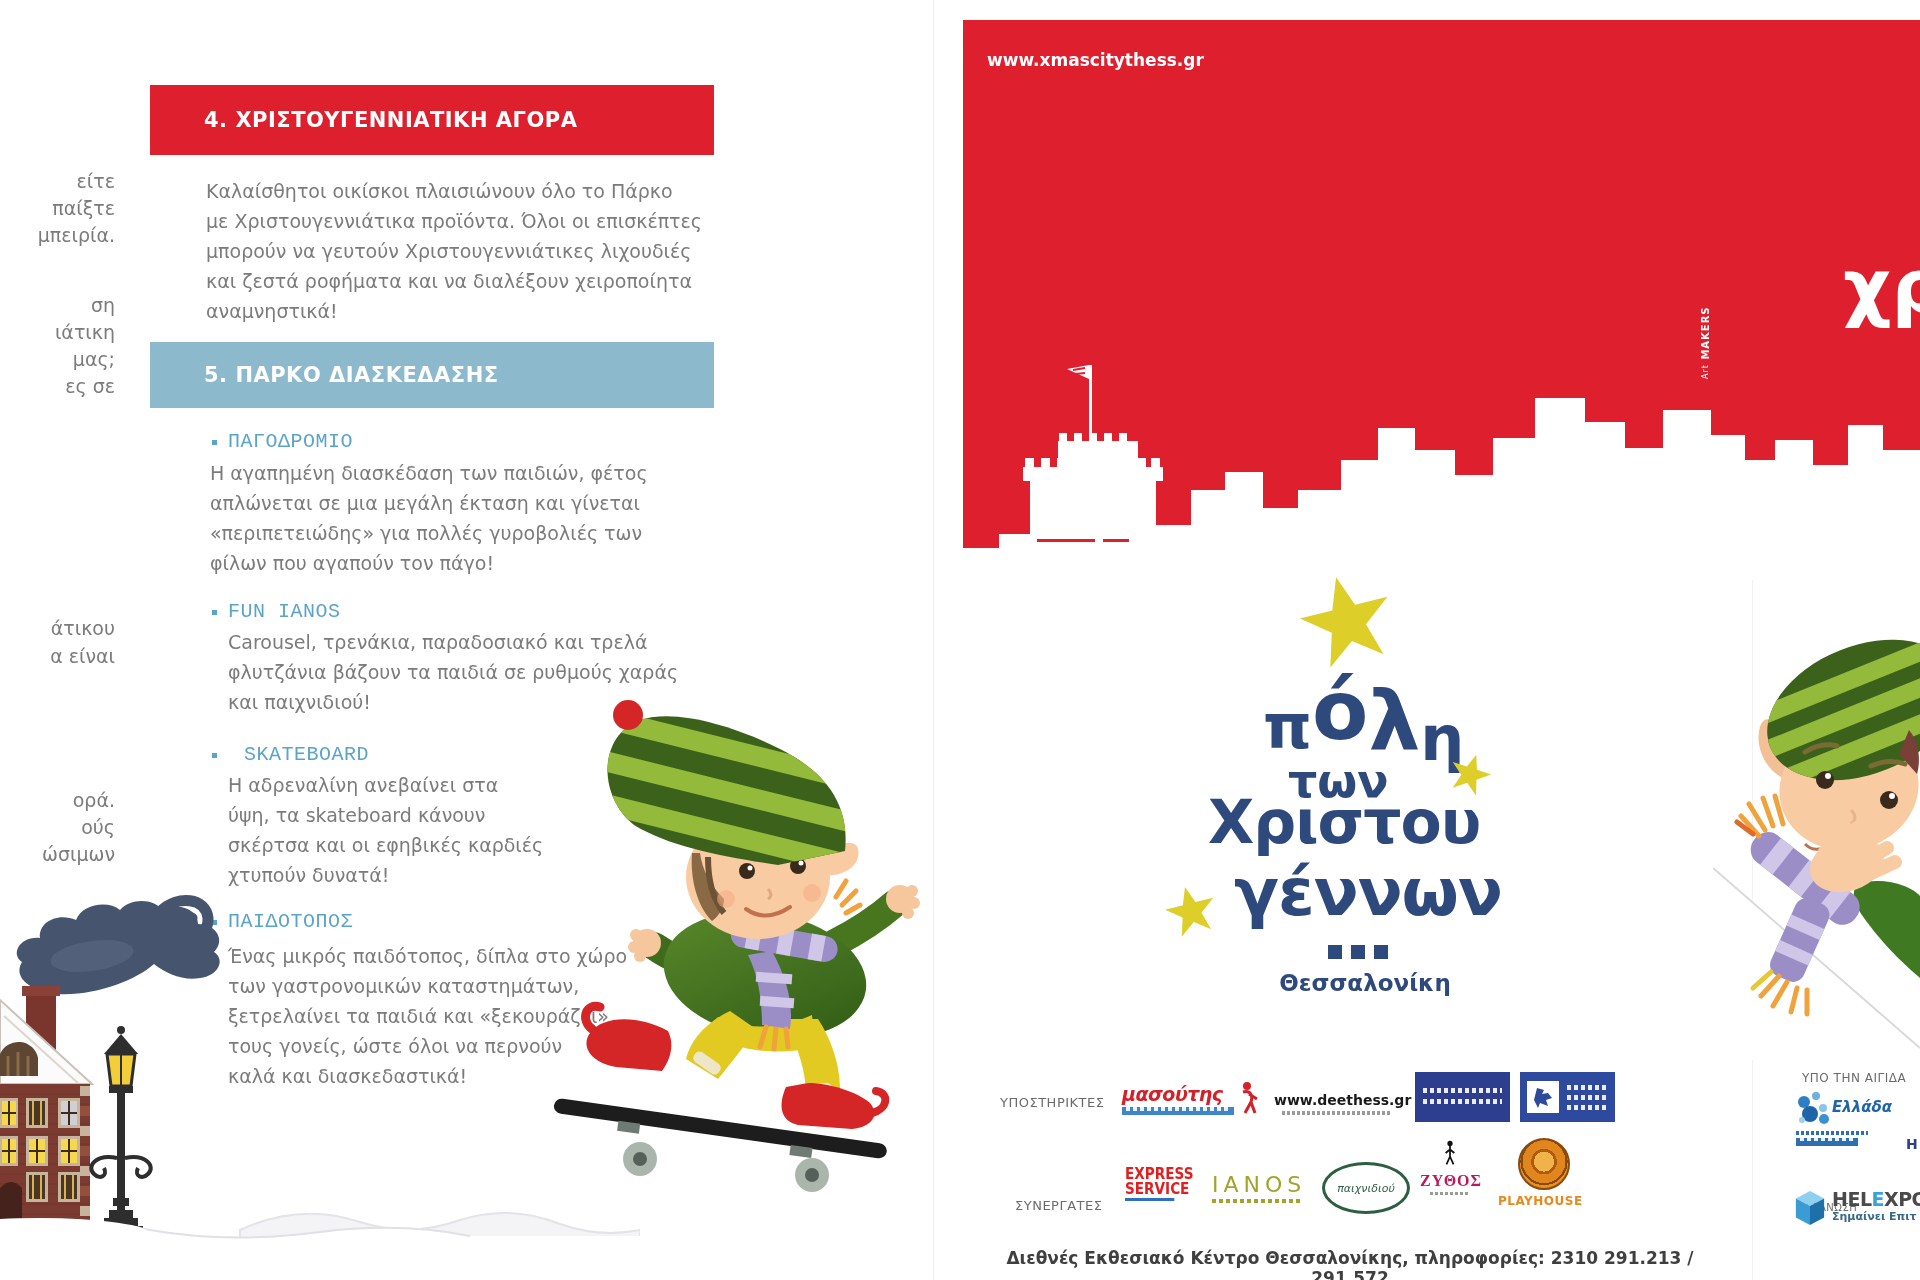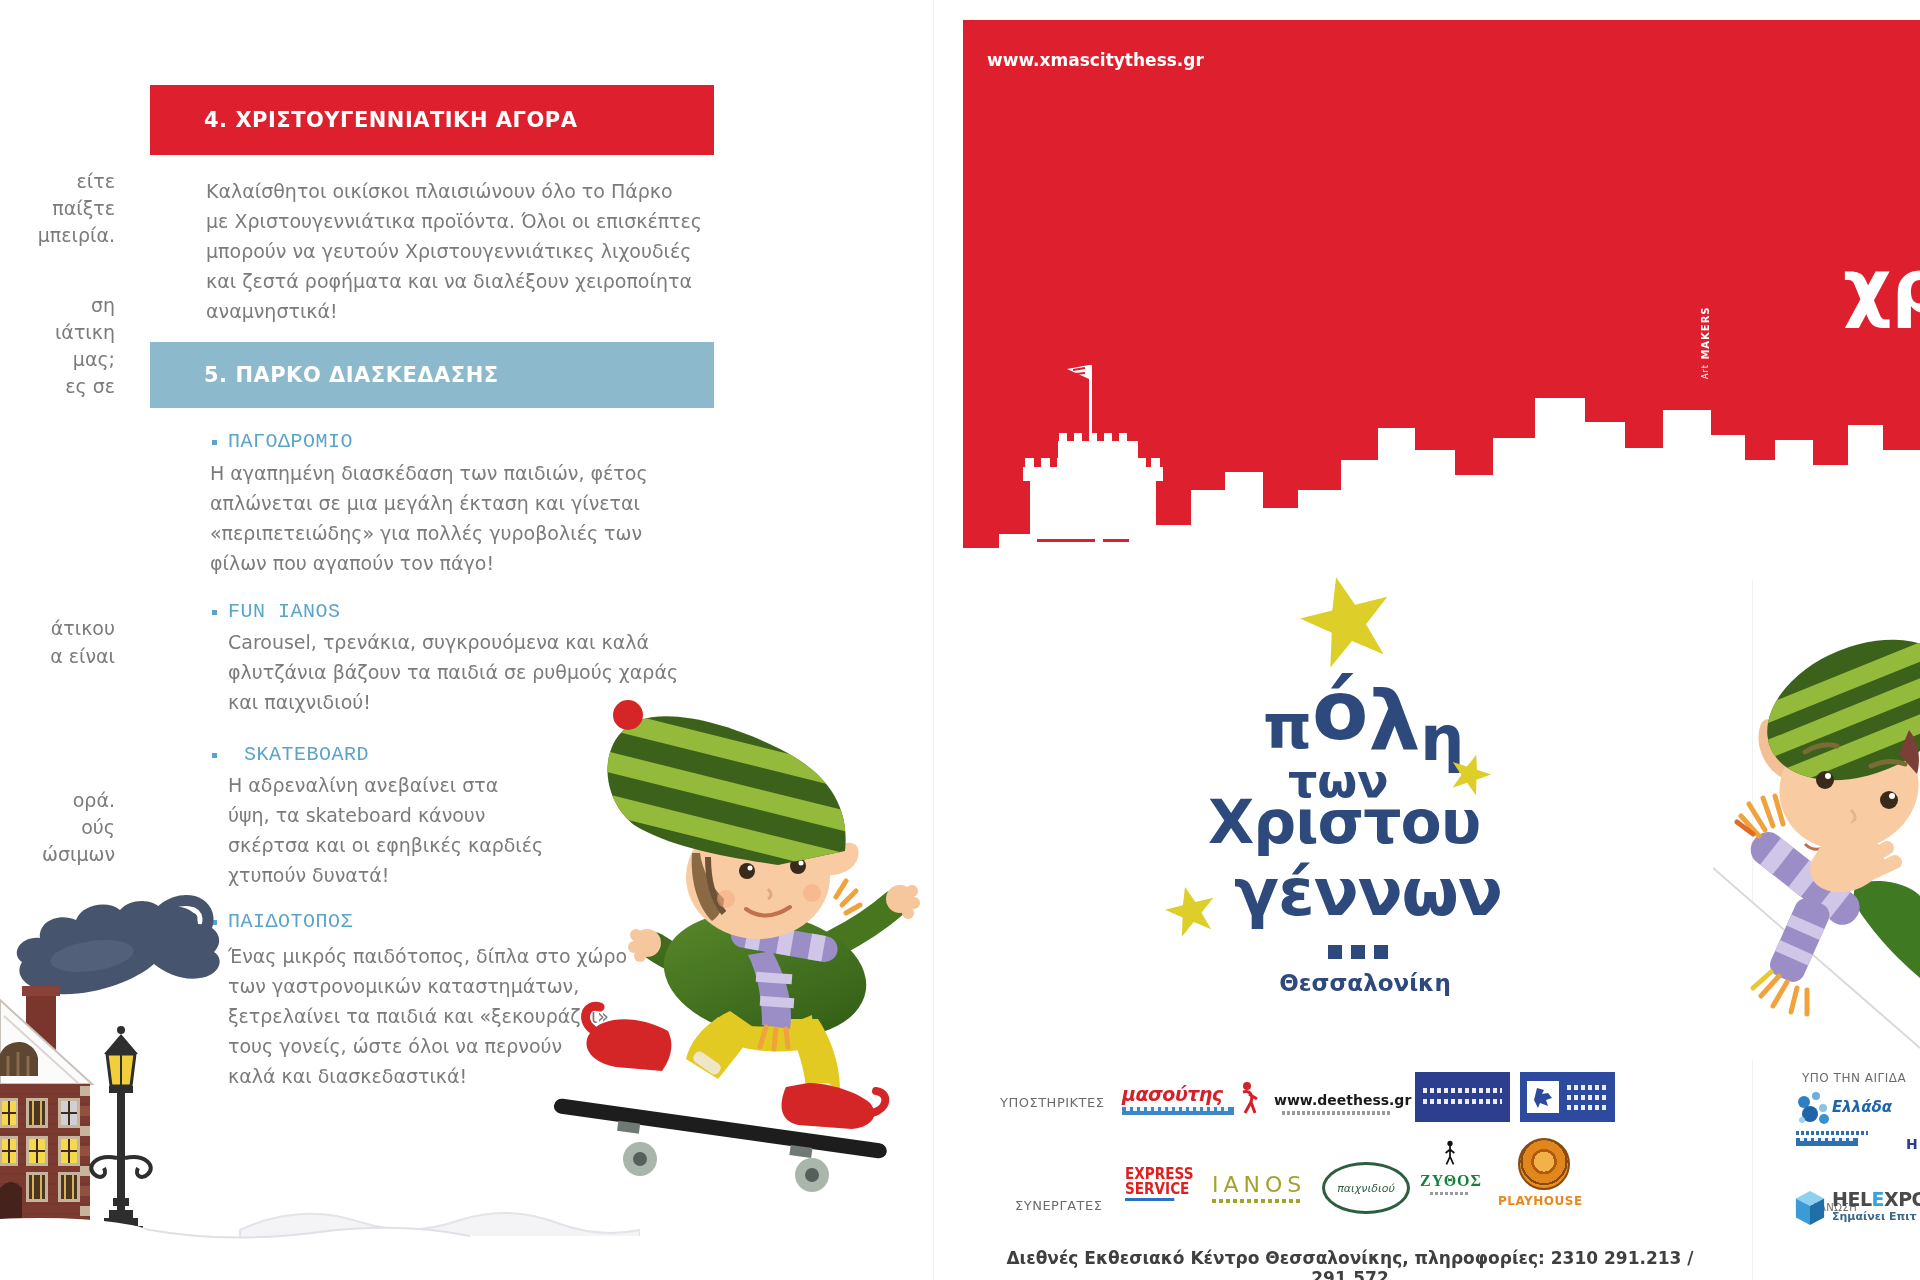--- a/index.html
+++ b/index.html
@@ -55,21 +55,21 @@
 
 <div class="bdot" style="left:212px;top:440px;"></div>
 <div class="btitle" style="left:228px;top:430px;">ΠΑΓΟΔΡΟΜΙΟ</div>
 <div class="para" style="left:210px;top:458px;width:520px;">Η αγαπημένη διασκέδαση των παιδιών, φέτος
 απλώνεται σε μια μεγάλη έκταση και γίνεται
 «περιπετειώδης» για πολλές γυροβολιές των
 φίλων που αγαπούν τον πάγο!</div>
 
 <div class="bdot" style="left:212px;top:610px;"></div>
 <div class="btitle" style="left:228px;top:600px;">FUN IANOS</div>
-<div class="para" style="left:228px;top:627px;width:520px;">Carousel, τρενάκια, συγκρουόμενα και καλά
+<div class="para" style="left:228px;top:627px;width:520px;">Carousel, τρενάκια, παραδοσιακό και τρελά
 φλυτζάνια βάζουν τα παιδιά σε ρυθμούς χαράς
 και παιχνιδιού!</div>
 
 <div class="bdot" style="left:212px;top:753px;"></div>
 <div class="btitle" style="left:228px;top:743px;margin-left:16px;">SKATEBOARD</div>
 <div class="para" style="left:228px;top:770px;width:380px;">Η αδρεναλίνη ανεβαίνει στα
 ύψη, τα skateboard κάνουν
 σκέρτσα και οι εφηβικές καρδιές
 χτυπούν δυνατά!</div>
 
@@ -333,21 +333,21 @@
   <div style="width:88px;height:4px;margin-top:2px;background:repeating-linear-gradient(90deg,#a3a32b 0 4px,transparent 4px 7px);"></div>
 </div>
 <div class="abs" style="left:1322px;top:1162px;width:82px;height:46px;border:3px solid #2c5e3f;border-radius:50%;display:flex;align-items:center;justify-content:center;">
   <span style="font-size:11px;font-style:italic;color:#2c5e3f;">παιχνιδιού</span>
 </div>
 <div class="abs" style="left:1420px;top:1138px;width:60px;text-align:center;">
   <svg width="14" height="30" viewBox="0 0 16 30">
     <circle cx="8" cy="4" r="3" fill="#111"></circle>
     <path d="M8 7 L8 19 M8 11 L3 15 M8 11 L13 15 M8 19 L4 28 M8 19 L12 28" stroke="#111" stroke-width="2" fill="none"></path>
   </svg>
-  <div style="font-family:'Liberation Serif',serif;font-size:16px;font-weight:bold;color:#15803d;letter-spacing:1px;">ΖΥΘΟΣ</div>
+  <div style="font-family:'Liberation Serif',serif;font-size:16px;font-weight:bold;color:#be185d;letter-spacing:1px;">ΖΥΘΟΣ</div>
   <div class="dashgray" style="width:40px;margin:2px auto 0 auto;height:3px;"></div>
 </div>
 <div class="abs" style="left:1498px;top:1138px;width:92px;text-align:left;">
   <div style="width:48px;height:48px;margin:0 auto;border-radius:50%;border:2px solid #8a4a0e;background:radial-gradient(circle at 50% 45%, #f2b24a 0 28%, #b05a10 28% 36%, #e0861c 36% 60%, #8a4a0e 60% 66%, #e89020 66% 100%);"></div>
   <div style="font-size:12px;font-weight:bold;color:#e8891d;letter-spacing:0.5px;margin-top:4px;">PLAYHOUSE</div>
 </div>
 
 <div class="abs" style="left:990px;top:1248px;width:720px;text-align:center;font-size:17px;font-weight:bold;color:#3f3f3f;">Διεθνές Εκθεσιακό Κέντρο Θεσσαλονίκης, πληροφορίες: 2310 291.213 / 291.572</div>
 
 <svg class="abs" style="left:1713px;top:638px;" width="207" height="422" viewBox="0 0 207 422">

